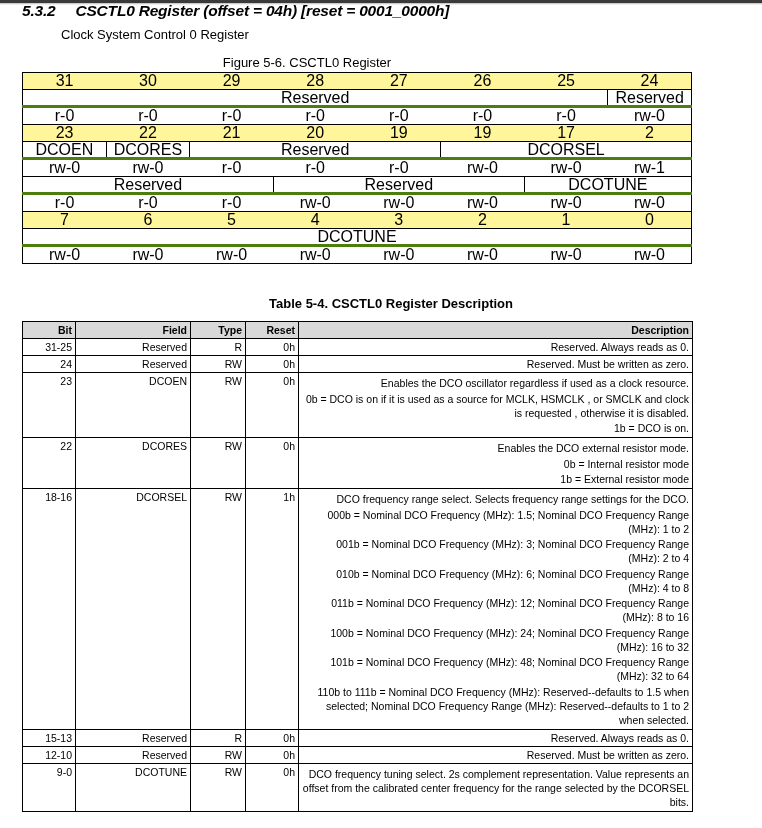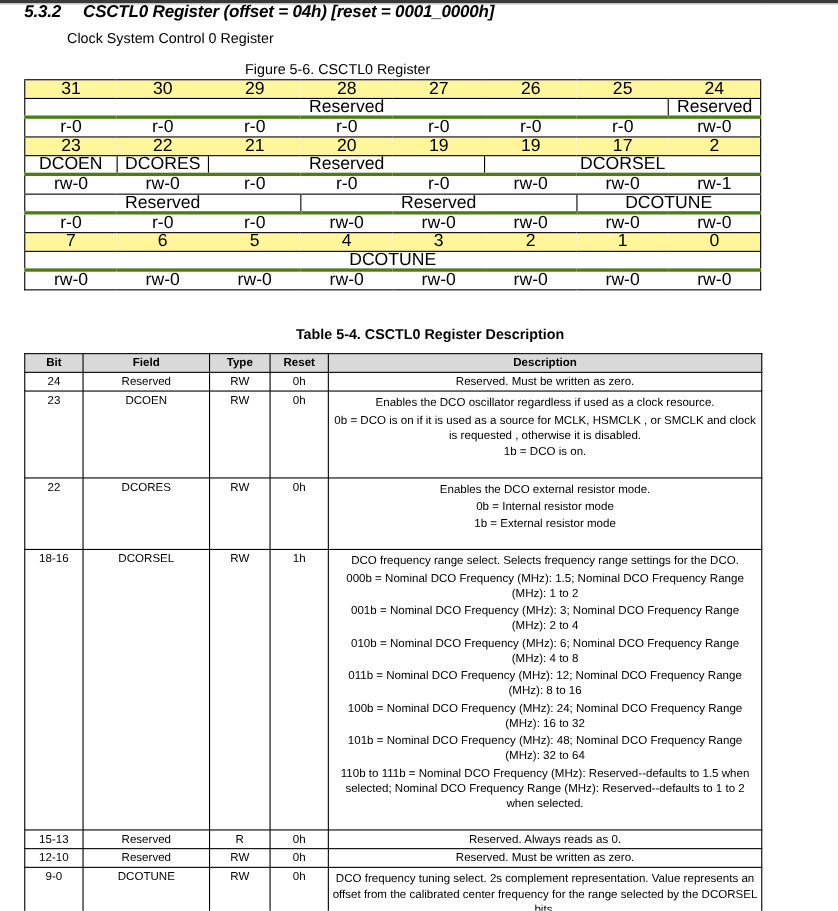--- a/index.html
+++ b/index.html
@@ -49,28 +49,28 @@
   .table-caption {
     position: absolute; left: 0; width: 762px; top: 296px; text-align: center;
     font-size: 13px; font-weight: bold; white-space: nowrap; padding-left: 10px;
   }
   .desc {
     position: absolute; left: 22px; top: 321px; width: 670px;
     border-collapse: collapse; table-layout: fixed;
     font-size: 10.5px;
   }
   .desc th, .desc td {
-    border: 1.2px solid #000; text-align: center; vertical-align: top;
+    border: 1.2px solid #000; text-align: right; vertical-align: top;
     padding: 1px 3px 1px 3px; line-height: 14px;
   }
   .desc th { background: #d9d9d9; font-weight: bold; font-size: 10.5px; height: 14px; }
   .desc td { height: 14px; }
   .desc td.d .line { margin: 0; }
   .desc td.d .line + .line { margin-top: 1.5px; }
-  .desc td.d.multi { padding-top: 3px; padding-bottom: 16px; }
+  .desc td.d.multi { padding-top: 3px; padding-bottom: 2px; }
 </style>
 </head>
 <body>
 
 <div class="topbar"></div>
 <div class="topbar-shadow"></div>
 
 <div class="section-title">
   <span class="num">5.3.2</span><span>CSCTL0 Register (offset = 04h) [reset = 0001_0000h]</span>
 </div>
@@ -195,20 +195,29 @@
     <tr>
       <th>Bit</th>
       <th>Field</th>
       <th>Type</th>
       <th>Reset</th>
       <th>Description</th>
     </tr>
   </thead>
   <tbody id="desc-body">
       <tr>
+        <td>31-25</td>
+        <td>Reserved</td>
+        <td>R</td>
+        <td>0h</td>
+        <td class="d">
+          <div class="line">Reserved. Always reads as 0.</div>
+        </td>
+      </tr>
+      <tr>
         <td>24</td>
         <td>Reserved</td>
         <td>RW</td>
         <td>0h</td>
         <td class="d">
           <div class="line">Reserved. Must be written as zero.</div>
         </td>
       </tr>
       <tr>
         <td>23</td>

